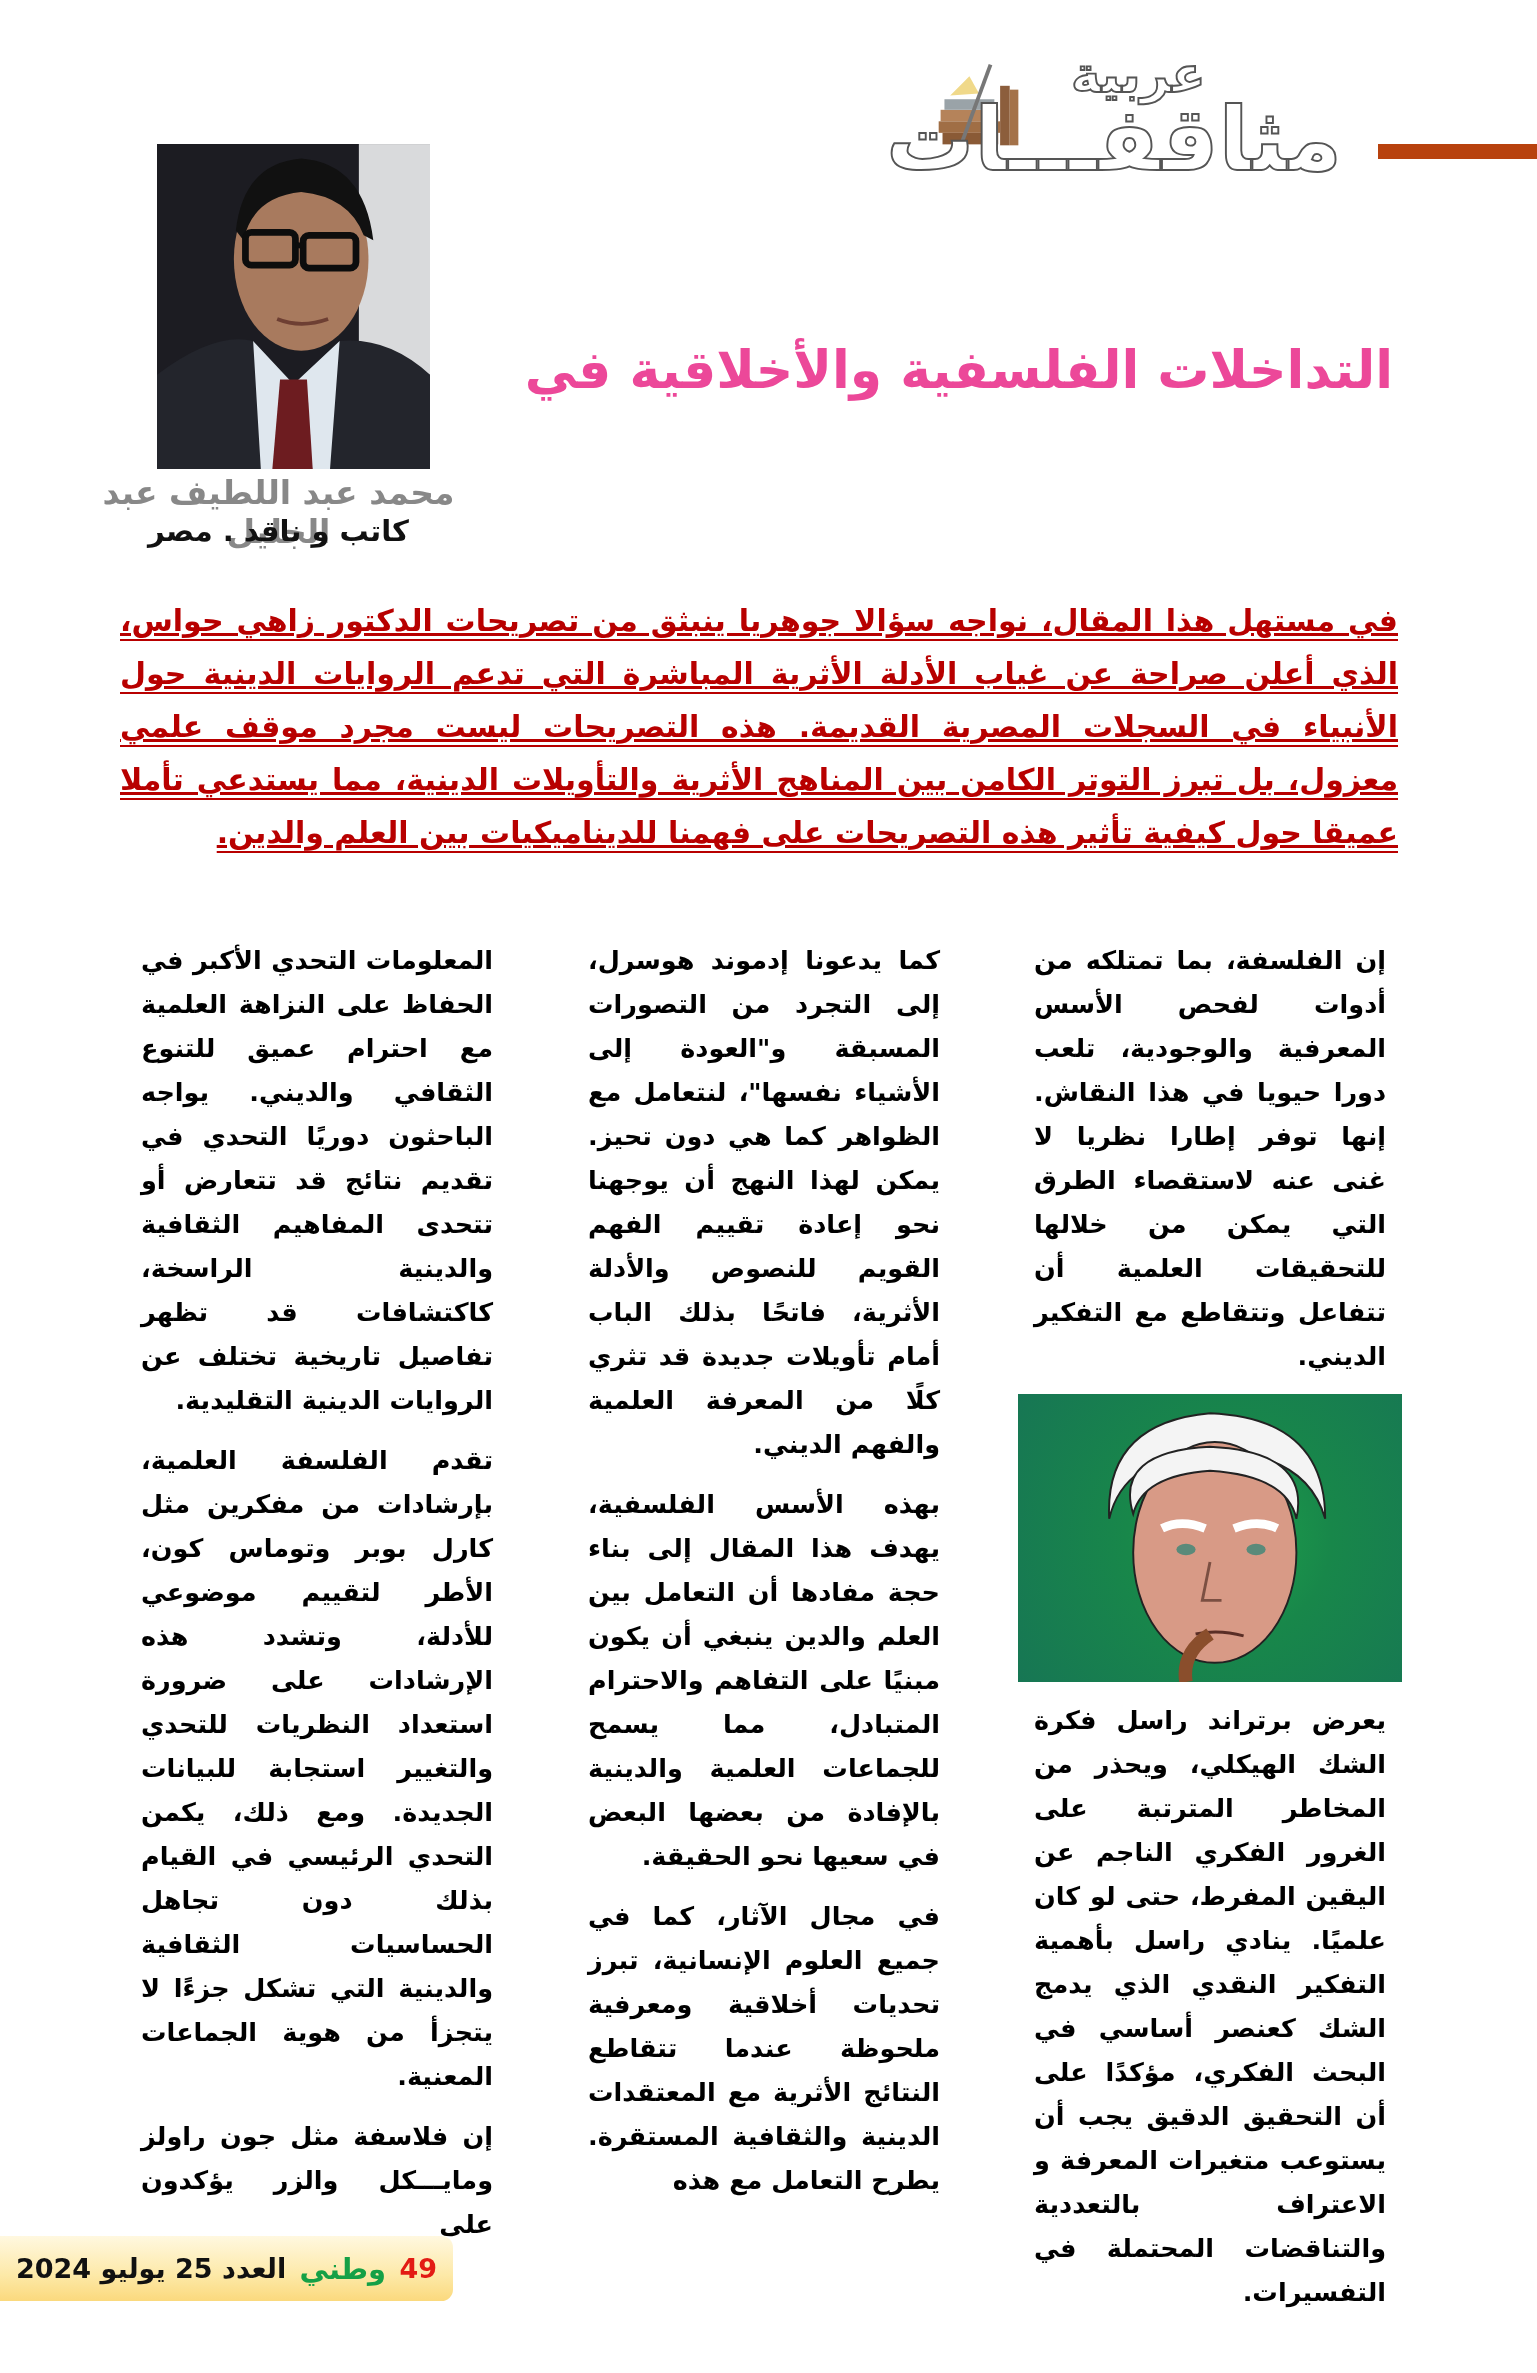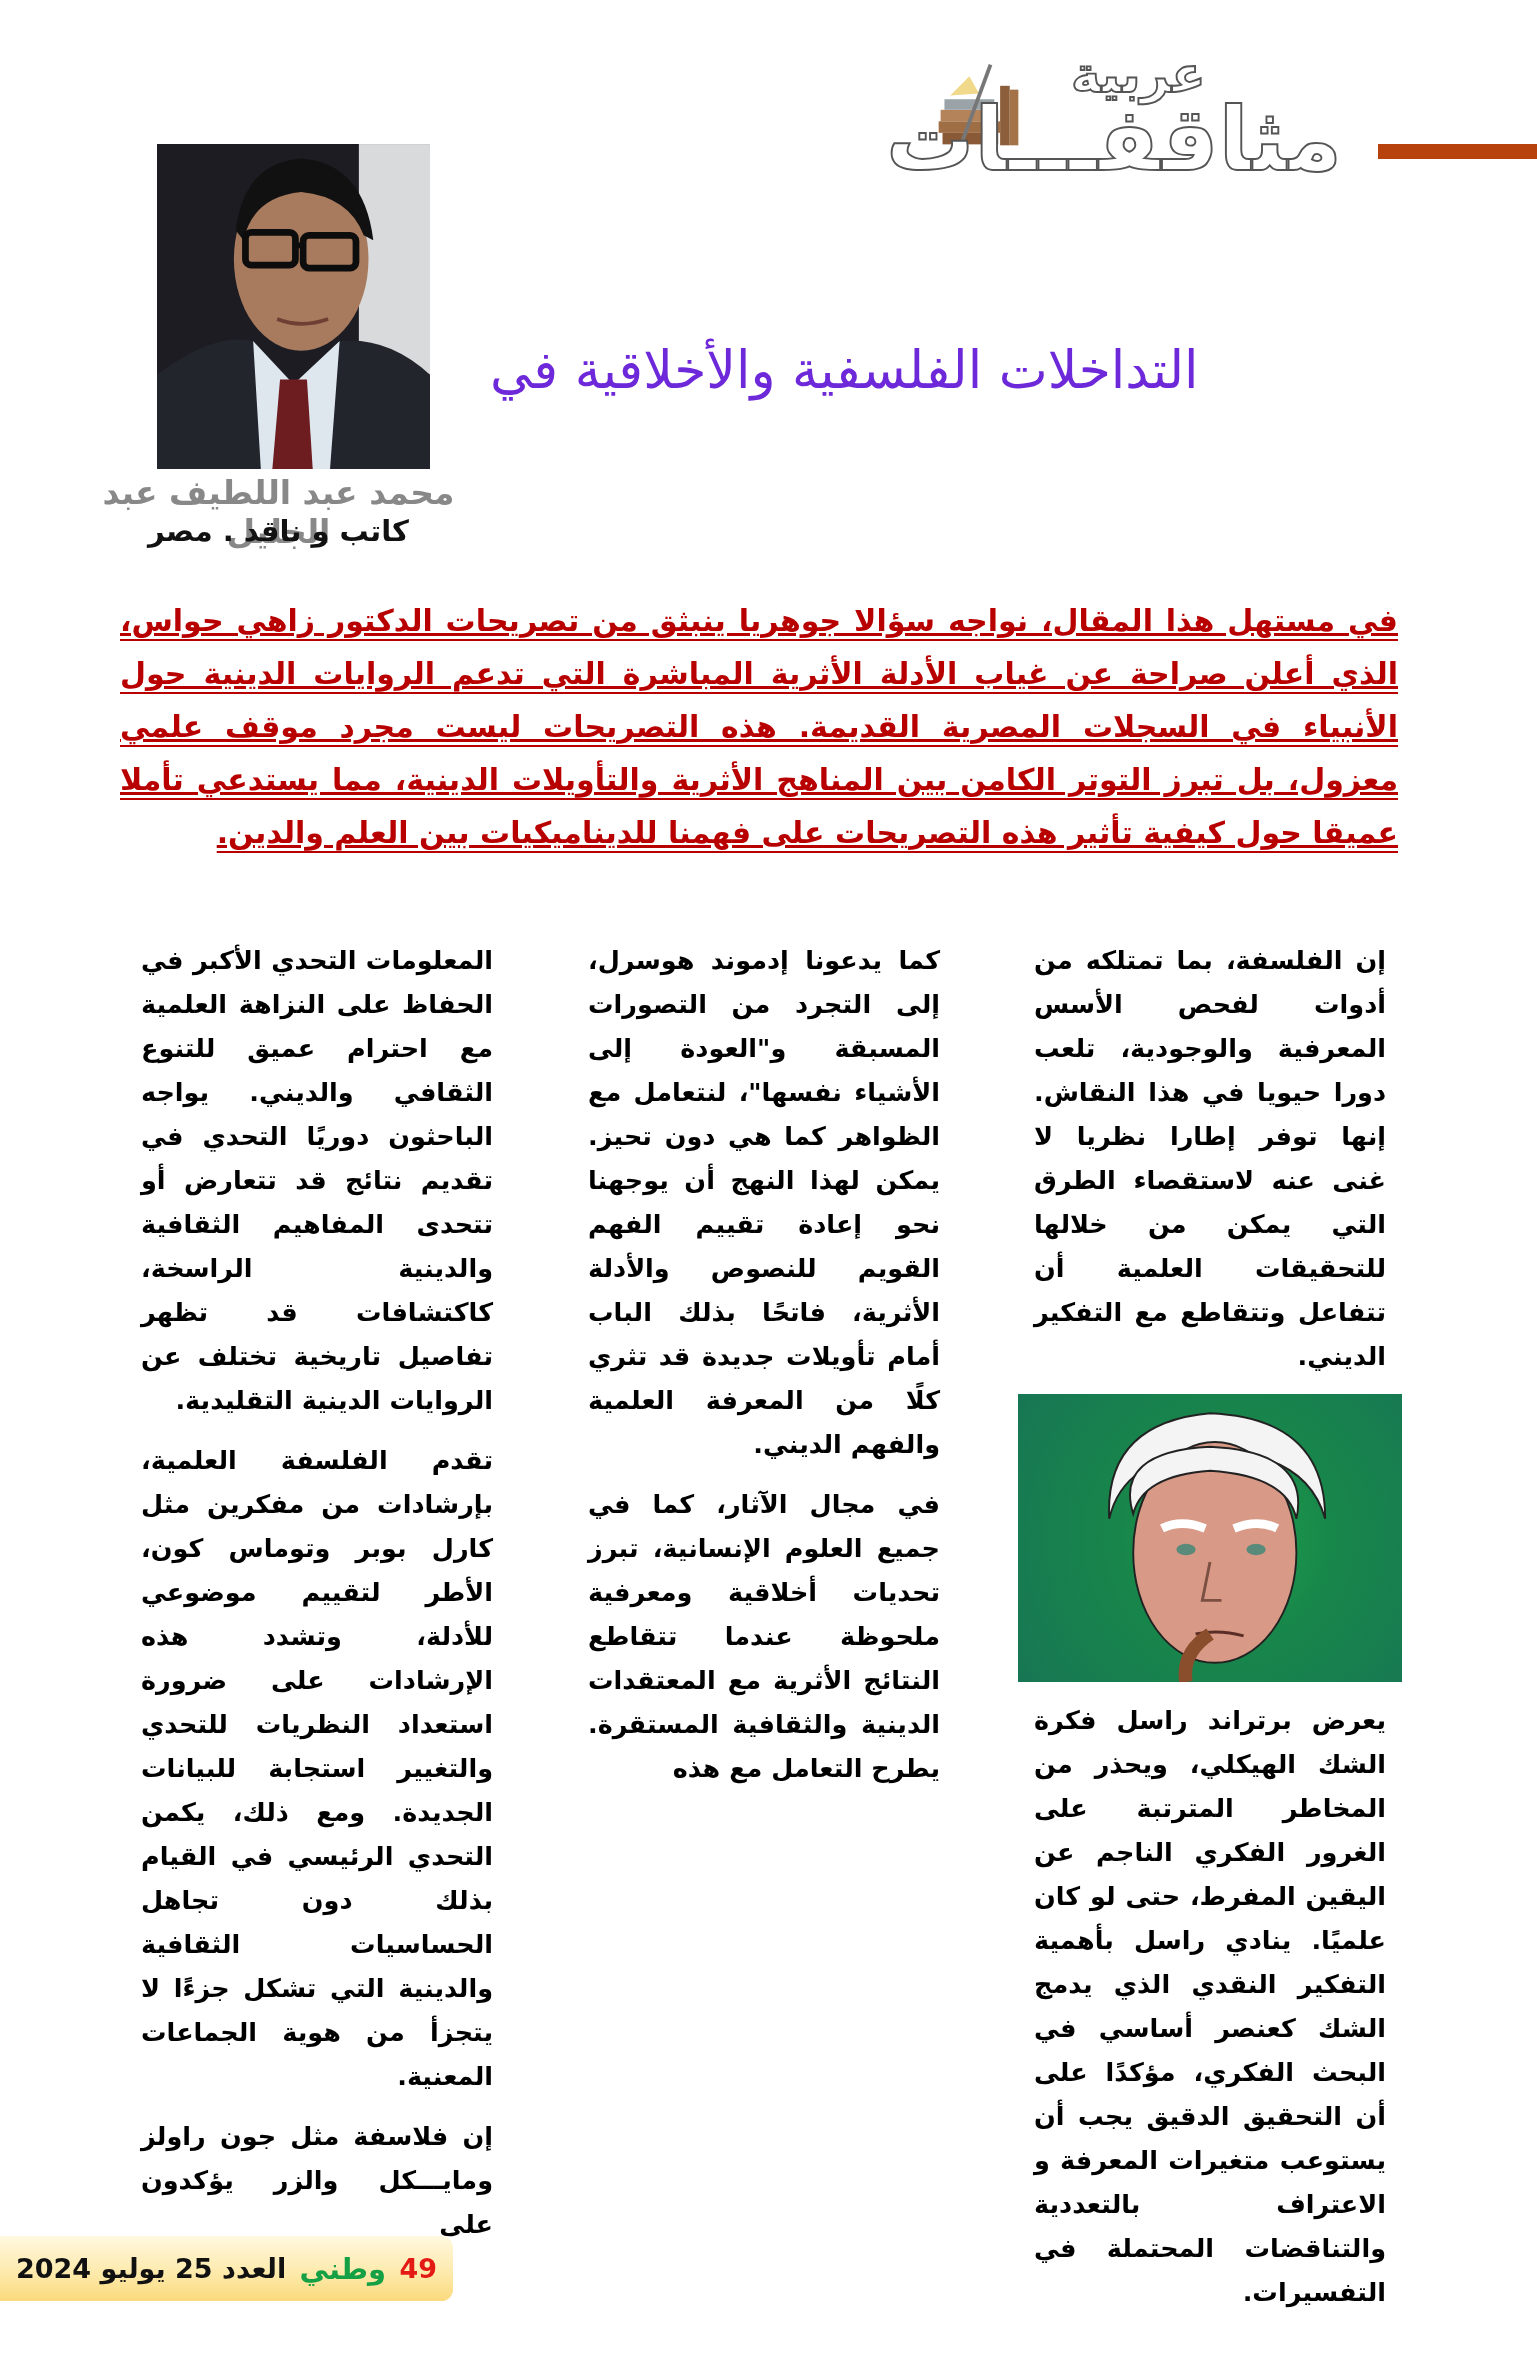--- a/index.html
+++ b/index.html
@@ -13,21 +13,21 @@
                color: #fff; -webkit-text-stroke: 1.9px #555; letter-spacing: 1.9px; line-height: 1; direction: rtl; width: 538px; text-align: center; }
   .logo-sub { position: absolute; left: 226px; top: 11.5px; font-size: 50px; font-weight: bold; color: #fff; -webkit-text-stroke: 1.9px #555; line-height: 1; direction: rtl; }
   .logo-books { position: absolute; left: 86px; top: 19px; width: 96px; height: 96px; }
 
   
   .author-photo { position: absolute; left: 157px; top: 144px; width: 273px; height: 325px; background: #1b1b1f; overflow: hidden; }
   .author-name { position: absolute; left: 77px; top: 473px; width: 403px; text-align: center; font-size: 33px; color: #888; font-weight: bold; }
   .author-role { position: absolute; left: 77px; top: 514px; width: 403px; text-align: center; font-size: 29px; color: #111; font-weight: bold; }
 
   
-  .title { position: absolute; left: 490px; top: 336px; width: 903px; text-align: left; color: #6d28d9; font-weight: normal; font-size: 52px; line-height: 69px; }
+  .title { position: absolute; left: 490px; top: 336px; width: 903px; text-align: right; color: #ec4899; font-weight: bold; font-size: 52px; line-height: 69px; }
 
   
   .intro { position: absolute; left: 120px; top: 594px; width: 1278px; color: #b80000; font-weight: bold; font-size: 30px; line-height: 53px; text-align: justify; text-align-last: right; text-decoration: underline; }
   .intro span { text-decoration: underline; text-decoration-color: #b80000; text-decoration-thickness: 1.9px; text-underline-offset: 7.7px; }
 
   
   .col { position: absolute; top: 922px; width: 384px; font-weight: bold; font-size: 25.5px; line-height: 44px; text-align: justify; color: #000; }
   .col p { margin: 16px; }
   .col-right { left: 1018px; }
   .col-mid { left: 572px; }
@@ -101,20 +101,21 @@
       <path d="M200 175 L192 215 L212 215" stroke="#7b4f42" stroke-width="3" fill="none"></path>
       <path d="M185 250 Q210 245 235 252" stroke="#5a2e26" stroke-width="3" fill="none"></path>
       <path d="M200 250 Q170 270 175 300" stroke="#8a4e2c" stroke-width="14" fill="none"></path>
     </svg>
   </div>
   <p>يعرض برتراند راسل فكرة الشك الهيكلي، ويحذر من المخاطر المترتبة على الغرور الفكري الناجم عن اليقين المفرط، حتى لو كان علميًا. ينادي راسل بأهمية التفكير النقدي الذي يدمج الشك كعنصر أساسي في البحث الفكري، مؤكدًا على أن التحقيق الدقيق يجب أن يستوعب متغيرات المعرفة و الاعتراف بالتعددية والتناقضات المحتملة في التفسيرات.</p>
 </div>
 
 <div class="col col-mid">
   <p>كما يدعونا إدموند هوسرل، إلى التجرد من التصورات المسبقة و"العودة إلى الأشياء نفسها"، لنتعامل مع الظواهر كما هي دون تحيز. يمكن لهذا النهج أن يوجهنا نحو إعادة تقييم الفهم القويم للنصوص والأدلة الأثرية، فاتحًا بذلك الباب أمام تأويلات جديدة قد تثري كلًا من المعرفة العلمية والفهم الديني.</p>
+  <p>بهذه الأسس الفلسفية، يهدف هذا المقال إلى بناء حجة مفادها أن التعامل بين العلم والدين ينبغي أن يكون مبنيًا على التفاهم والاحترام المتبادل، مما يسمح للجماعات العلمية والدينية بالإفادة من بعضها البعض في سعيها نحو الحقيقة.</p>
   <p>في مجال الآثار، كما في جميع العلوم الإنسانية، تبرز تحديات أخلاقية ومعرفية ملحوظة عندما تتقاطع النتائج الأثرية مع المعتقدات الدينية والثقافية المستقرة. يطرح التعامل مع هذه</p>
 </div>
 
 <div class="col col-left">
   <p>المعلومات التحدي الأكبر في الحفاظ على النزاهة العلمية مع احترام عميق للتنوع الثقافي والديني. يواجه الباحثون دوريًا التحدي في تقديم نتائج قد تتعارض أو تتحدى المفاهيم الثقافية والدينية الراسخة، كاكتشافات قد تظهر تفاصيل تاريخية تختلف عن الروايات الدينية التقليدية.</p>
   <p>تقدم الفلسفة العلمية، بإرشادات من مفكرين مثل كارل بوبر وتوماس كون، الأطر لتقييم موضوعي للأدلة، وتشدد هذه الإرشادات على ضرورة استعداد النظريات للتحدي والتغيير استجابة للبيانات الجديدة. ومع ذلك، يكمن التحدي الرئيسي في القيام بذلك دون تجاهل الحساسيات الثقافية والدينية التي تشكل جزءًا لا يتجزأ من هوية الجماعات المعنية.</p>
   <p>إن فلاسفة مثل جون راولز ومايـــكل والزر يؤكدون على</p>
 </div>
 
 <div class="footer">

